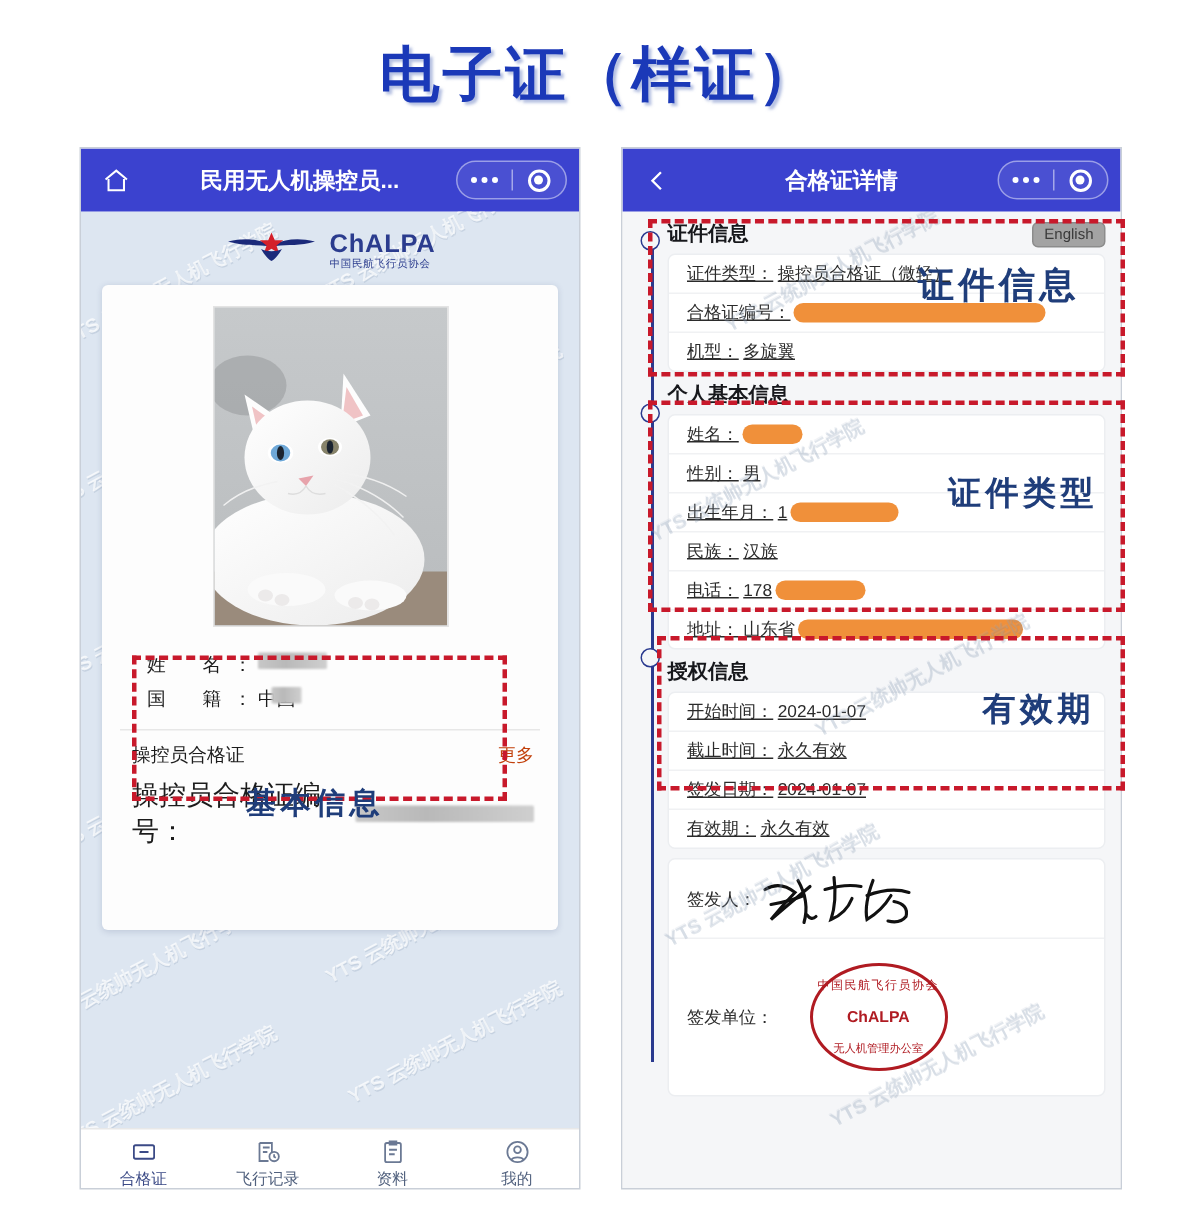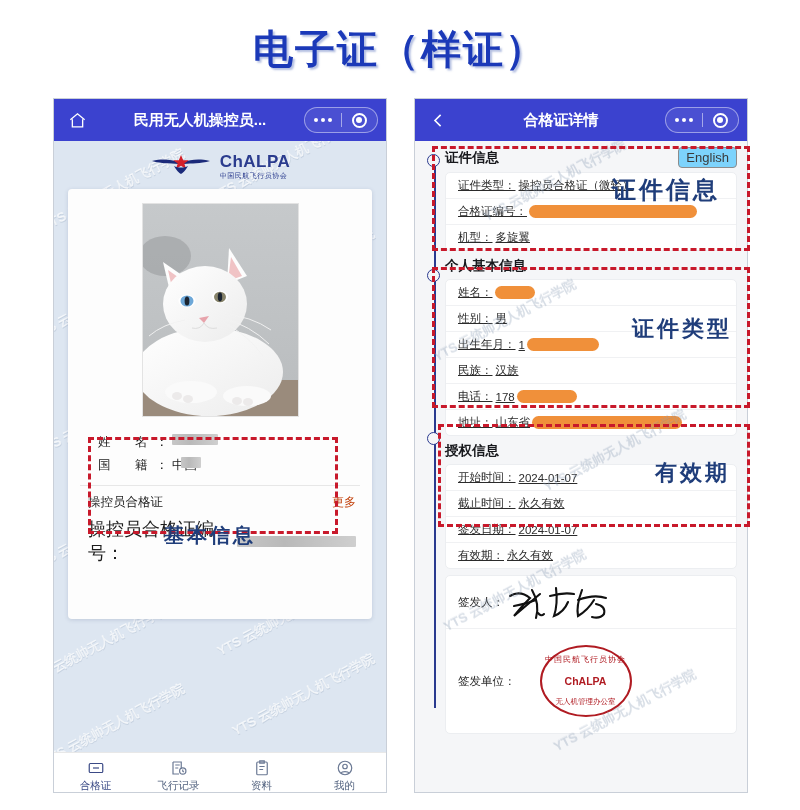--- a/index.html
+++ b/index.html
@@ -130,22 +130,22 @@
   .tl-line{position:absolute;left:7px;top:8px;bottom:0;width:1.6px;background:#2a3a8f;}
   .tl-dot{position:absolute;left:0;width:13px;height:13px;border-radius:50%;
     border:1.6px solid #2a3a8f;background:#f5f6f8;box-sizing:border-box;}
 
   .sec-head{
     display:flex;align-items:center;justify-content:space-between;
     margin:6px 10px 4px 30px;
   }
   .sec-title{font-size:13.5px;font-weight:bold;color:#17181c;}
   .eng-btn{
-    font-size:13px;color:#3a3a3a;border:1px solid #8c8c8c;border-radius:4px;
-    padding:2px 7px;background:#7dd3fc;text-align:center;
+    font-size:10px;color:#3a3a3a;border:1px solid #8c8c8c;border-radius:4px;
+    padding:2px 7px;background:#a3a3a3;text-align:center;
   }
   .panel{
     background:#fff;border:1px solid #eceef1;border-radius:5px;
     margin:0 10px 6px 30px;overflow:hidden;
   }
   .row{display:flex;align-items:center;min-height:25px;padding:0 12px;
     font-size:11.5px;color:#2b2b2b;border-bottom:1px solid #f0f1f3;text-decoration:underline;}
   .row:last-child{border-bottom:none;}
   .row .lab{white-space:nowrap;}
   .row .val{margin-left:3px;white-space:nowrap;}

